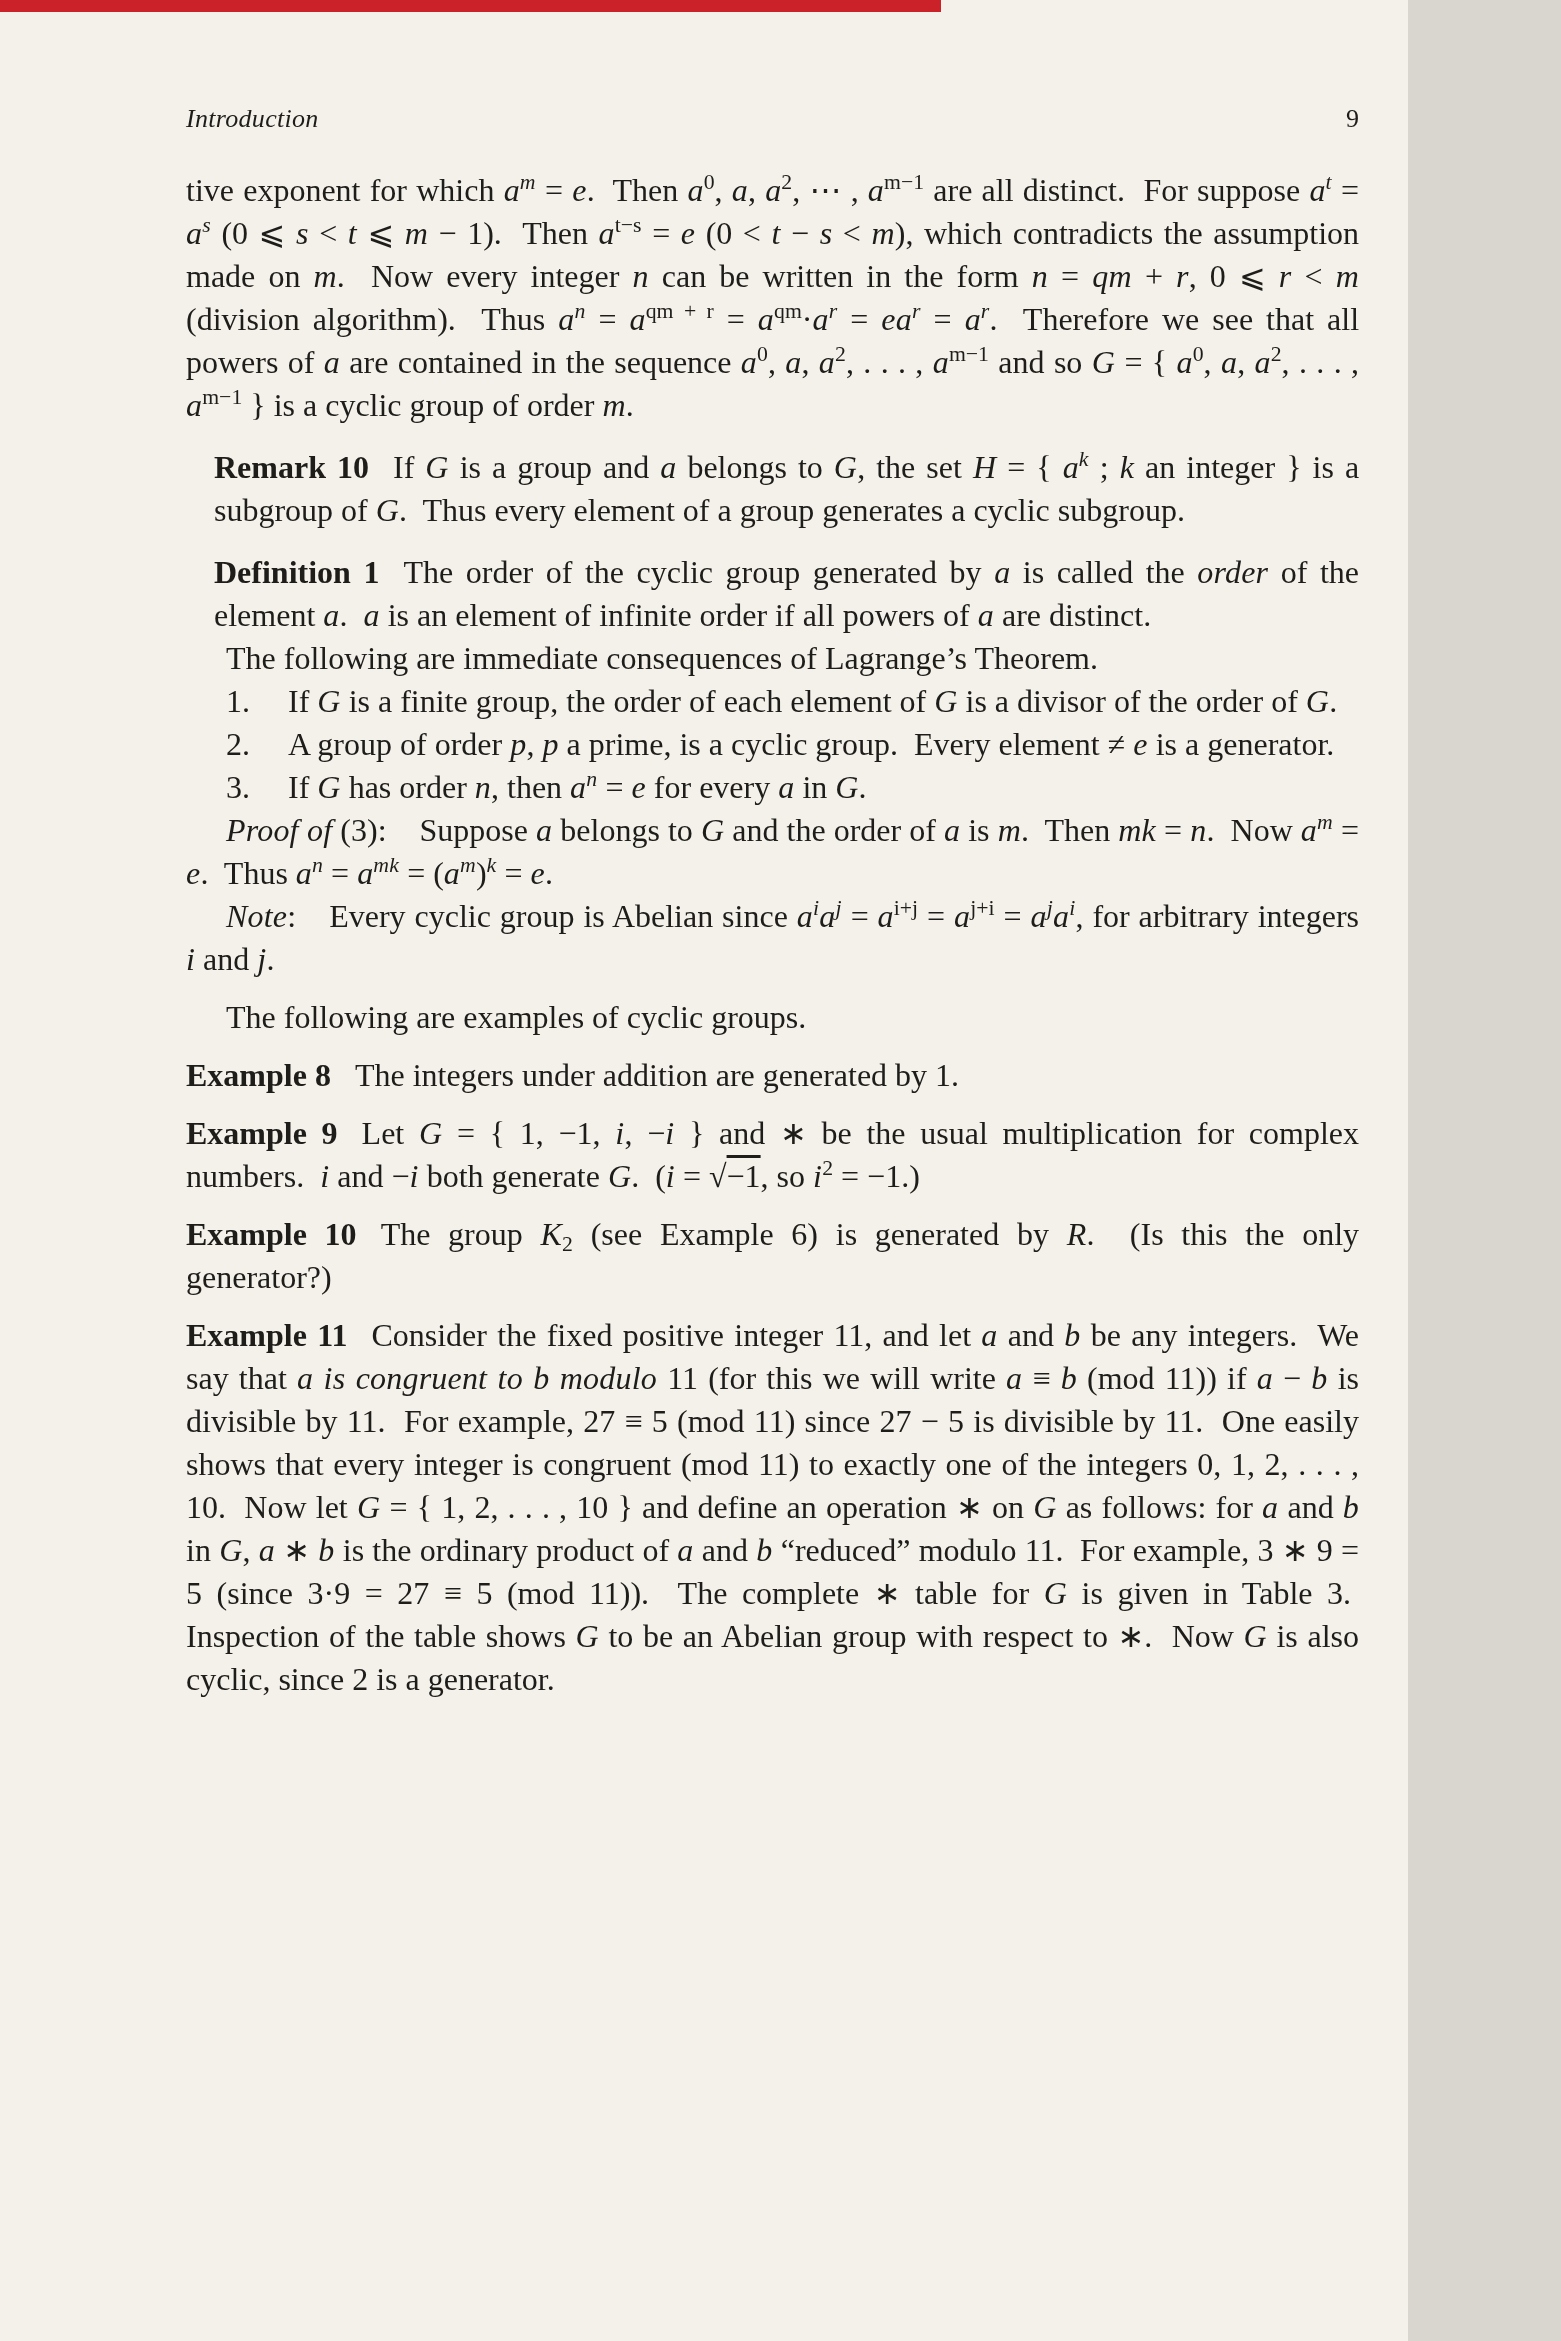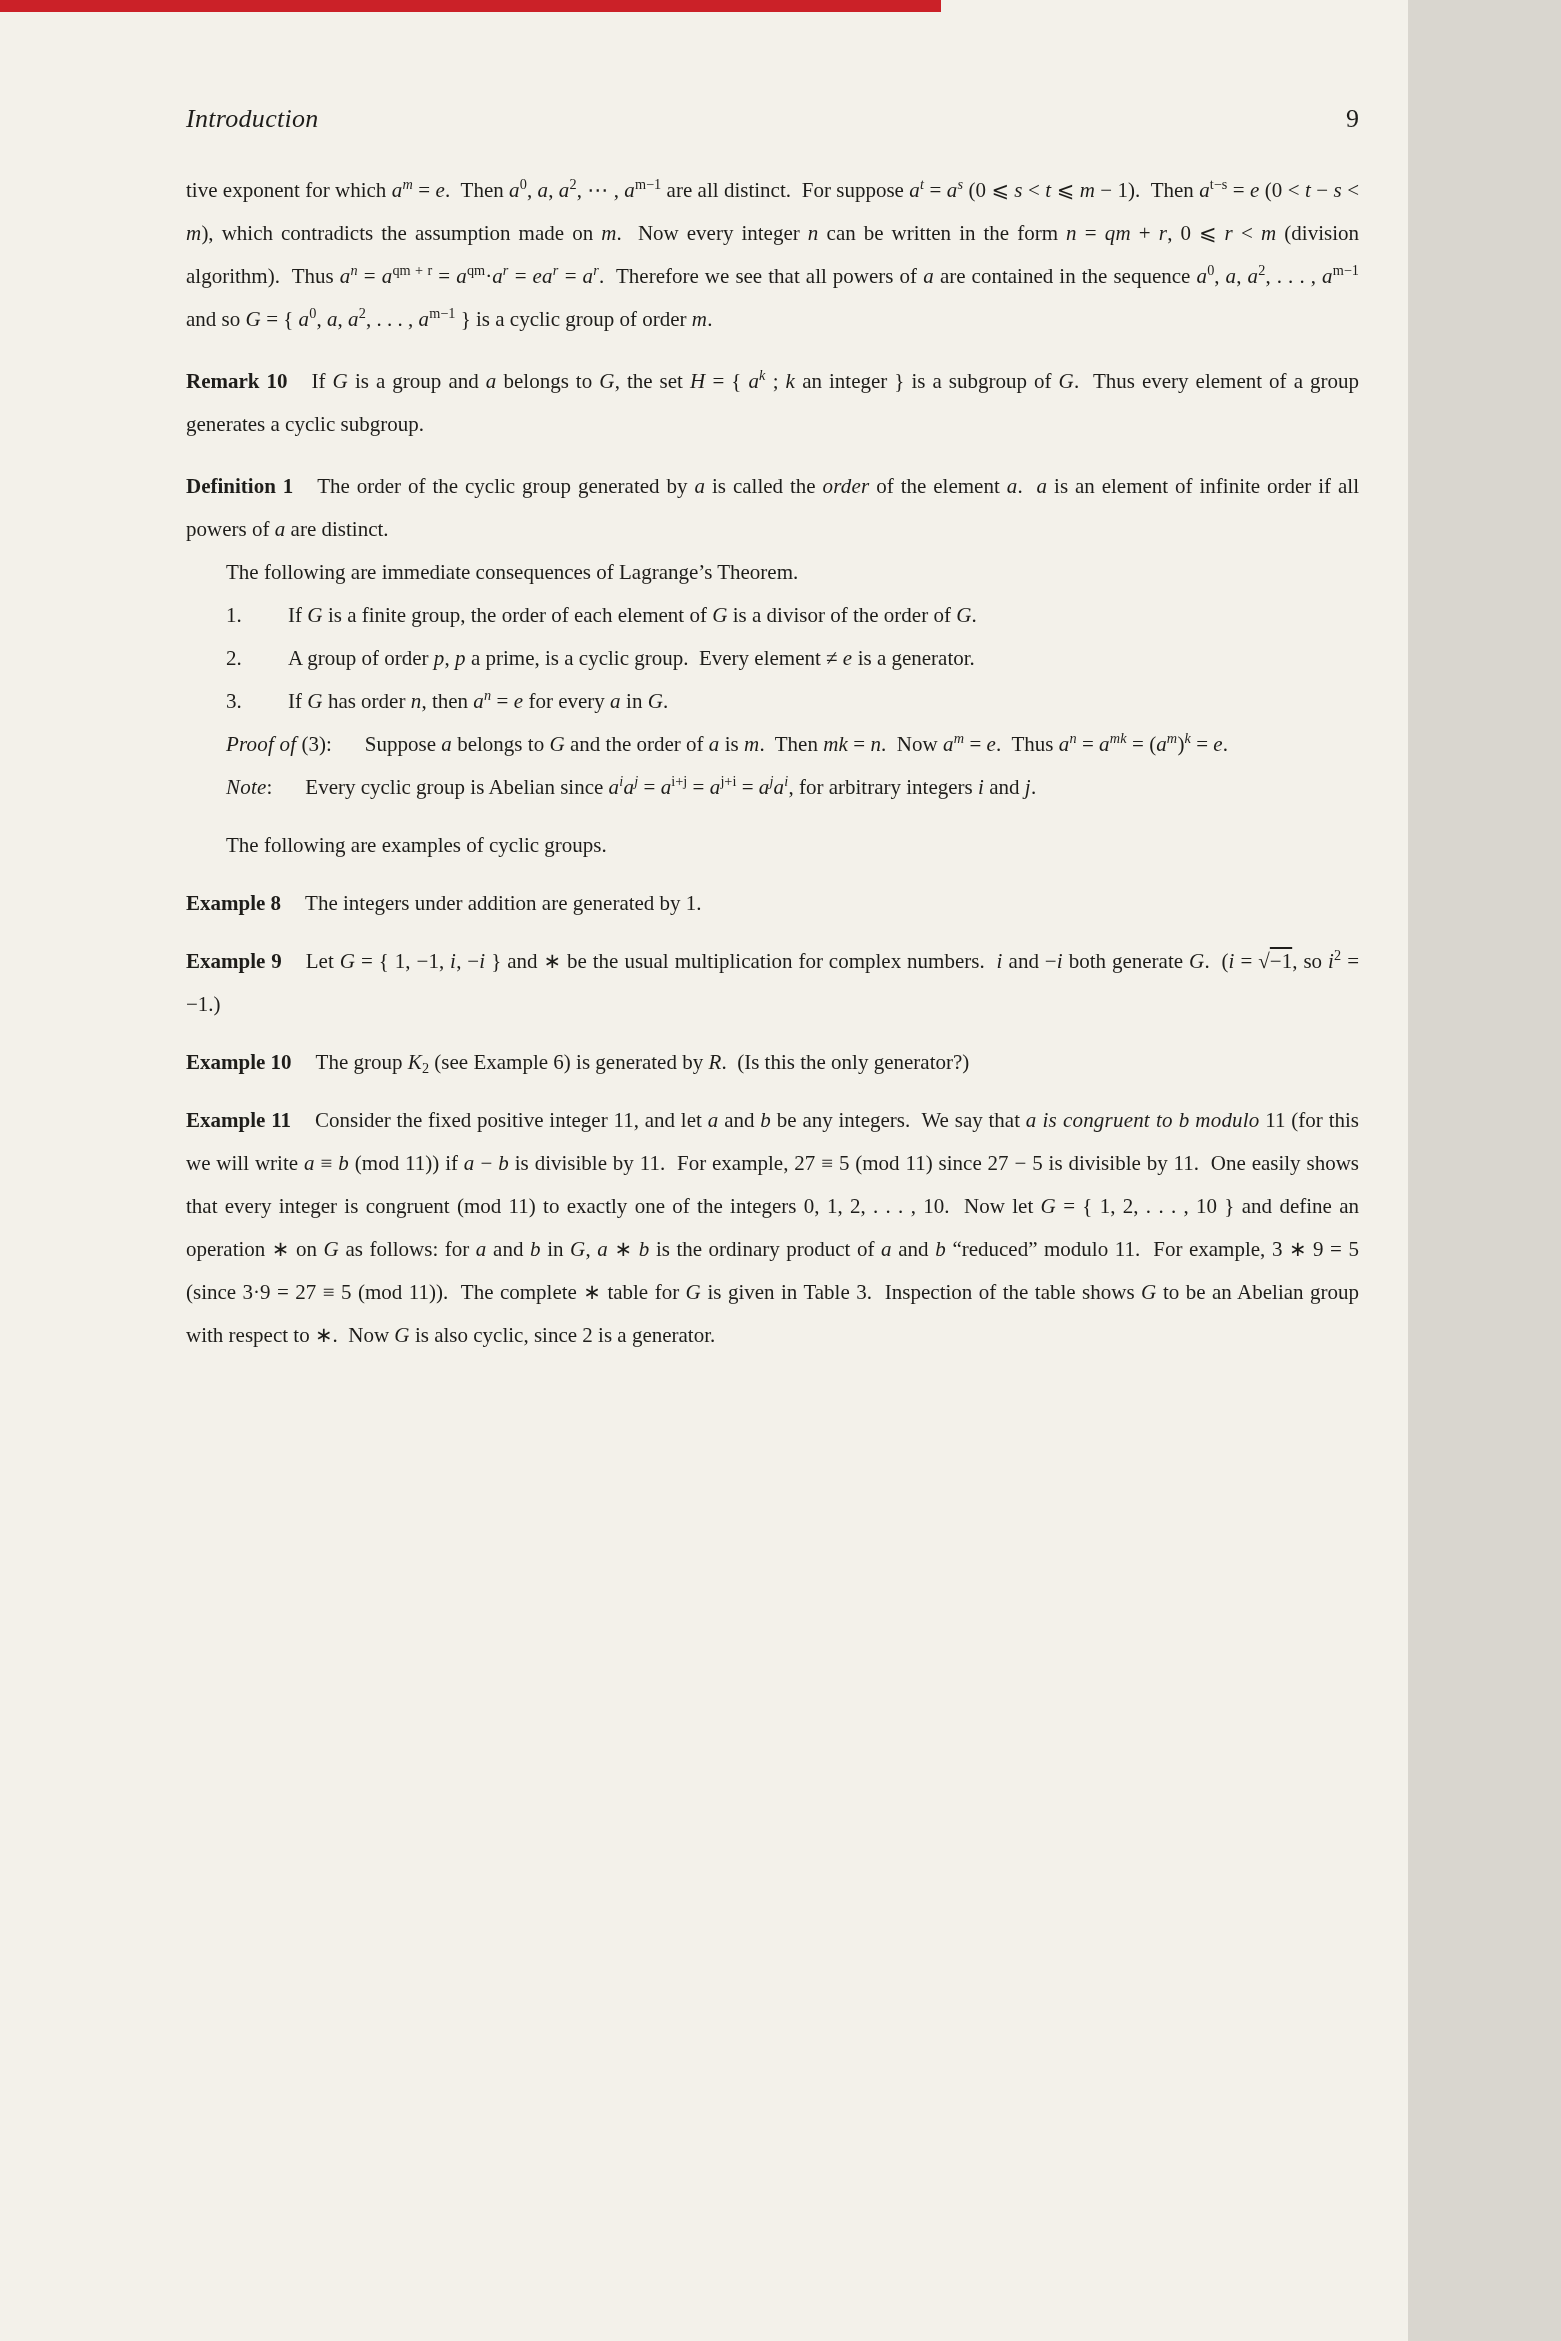--- a/index.html
+++ b/index.html
@@ -25,23 +25,23 @@
   }
   .header {
     display: flex;
     justify-content: space-between;
     align-items: baseline;
     font-size: 26px;
     margin-bottom: 35px;
   }
   .running-head { font-style: italic; letter-spacing: 0.3px; }
   .page-num { font-style: normal; }
-  .body-text { font-size: 21px; line-height: 43px; }
+  .body-text { font-size: 32px; line-height: 43px; }
   p { margin: 0; text-align: justify; }
-  .block { margin-top: 19px; }
+  .block { margin-top: 19px; margin-left: 28px; }
   .space-up { margin-top: 15px; }
   .indent { text-indent: 40px; }
   b.label { font-weight: bold; margin-right: 24px; }
   .inline-label { margin-right: 33px; }
   .li-num { display: inline-block; width: 62px; text-indent: 0; }
   sup { font-size: 68%; line-height: 0; vertical-align: baseline; position: relative; top: -0.55em; }
   sub { font-size: 68%; line-height: 0; vertical-align: baseline; position: relative; top: 0.28em; }
   .ol { text-decoration: overline; }
   i { letter-spacing: 0.2px; }
 </style>

